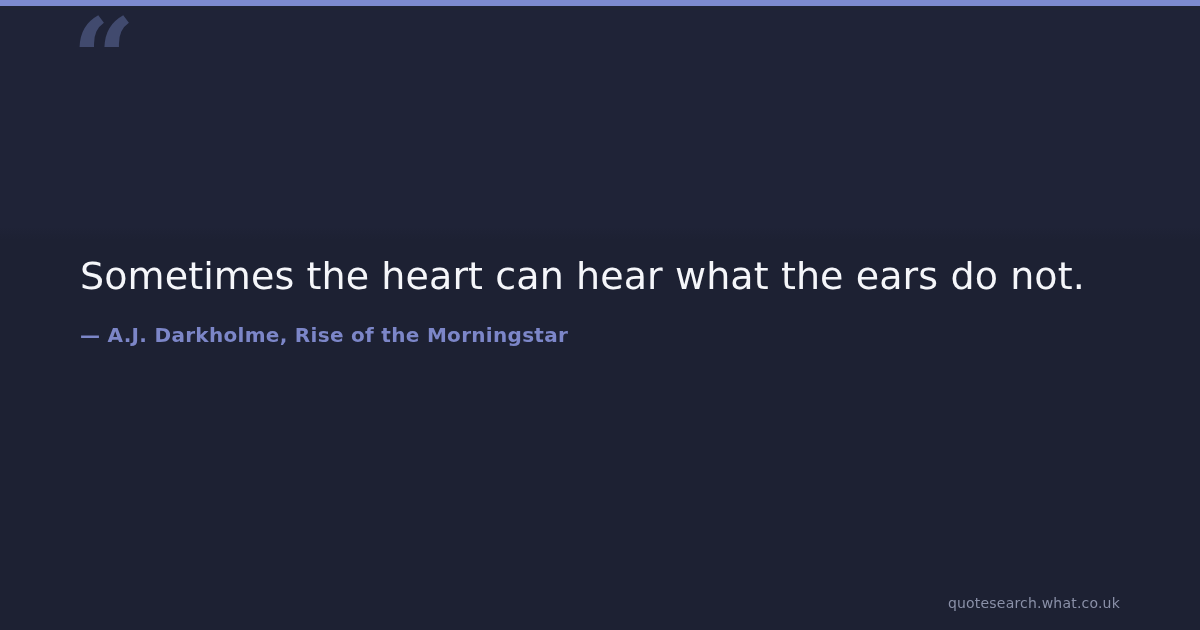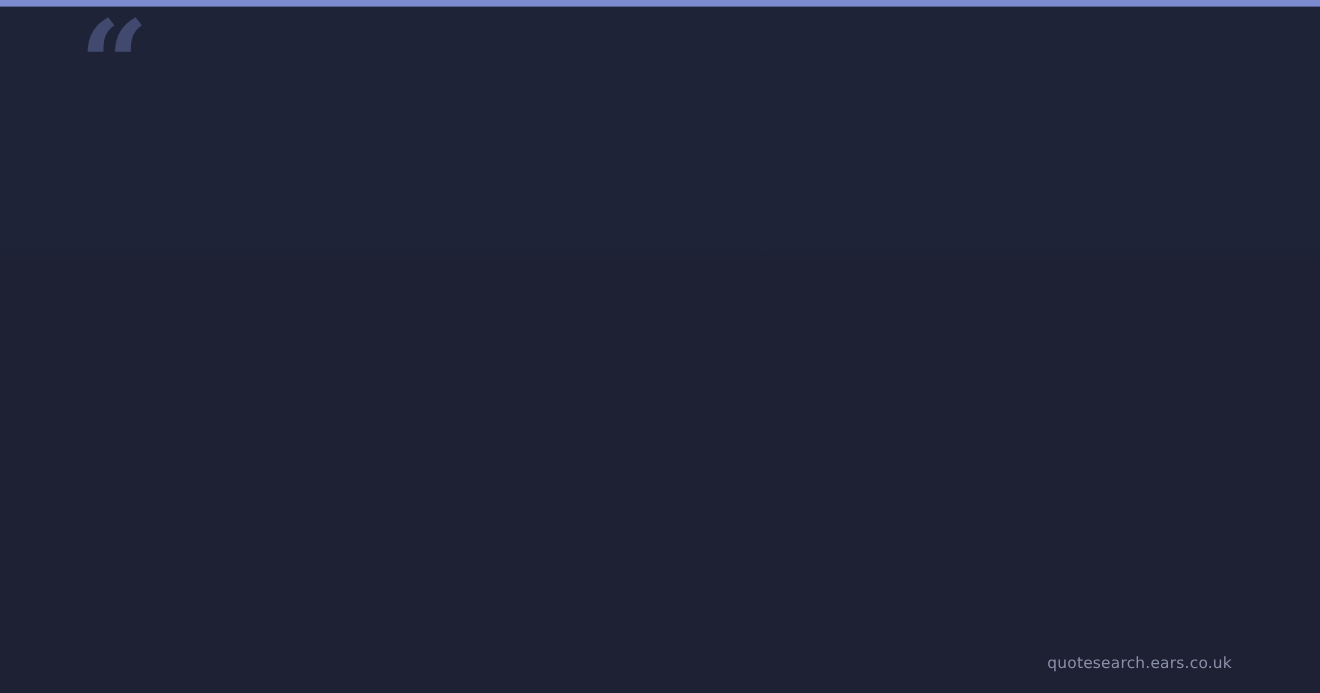--- a/index.html
+++ b/index.html
@@ -98,16 +98,21 @@
 </style>
 </head>
 <body>
 
 <div class="quote-card">
 
   <div class="accent-bar"></div>
 
   <div class="quote-glyph">“</div>
 
+  <div class="quote-body">
+    <p class="quote-text">Sometimes the heart can hear what the ears do not.</p>
 
-  <div class="site-footer">quotesearch.ears.co.uk</div>
+    <p class="quote-attribution">— A.J. Darkholme, Rise of the Morningstar</p>
+  </div>
+
+  <div class="site-footer">quotesearch.what.co.uk</div>
 
 </div>
 
 </body></html>

